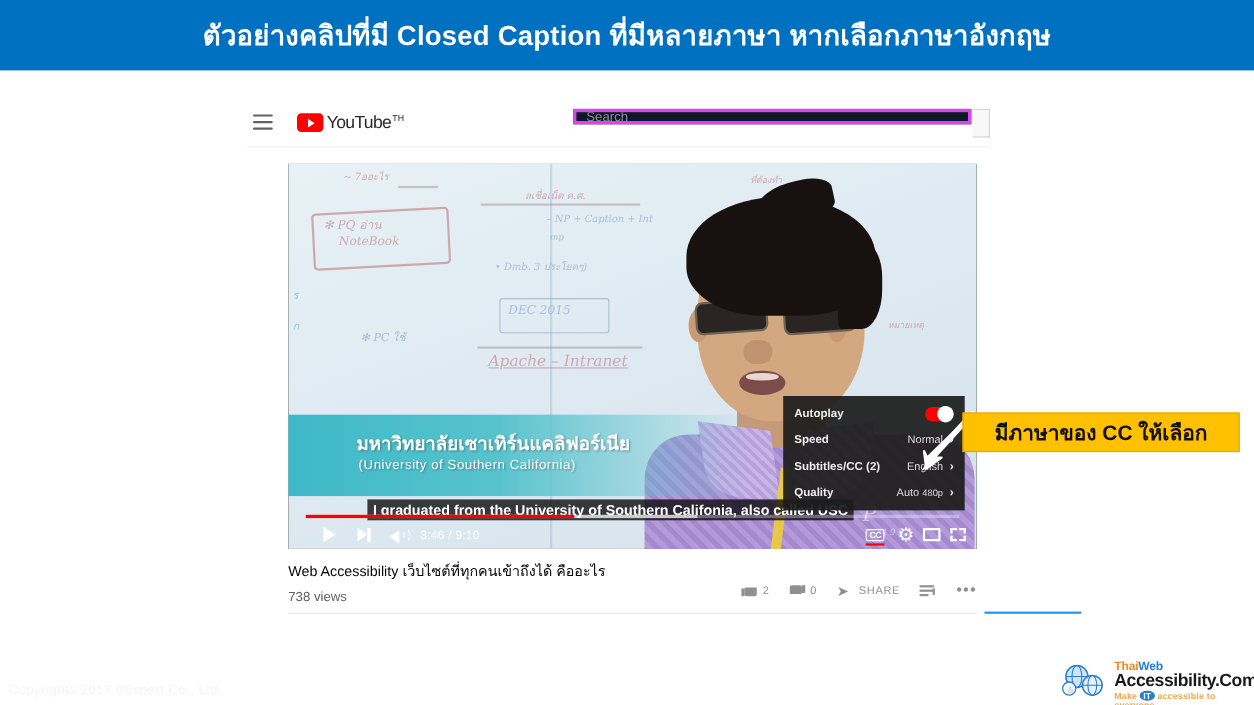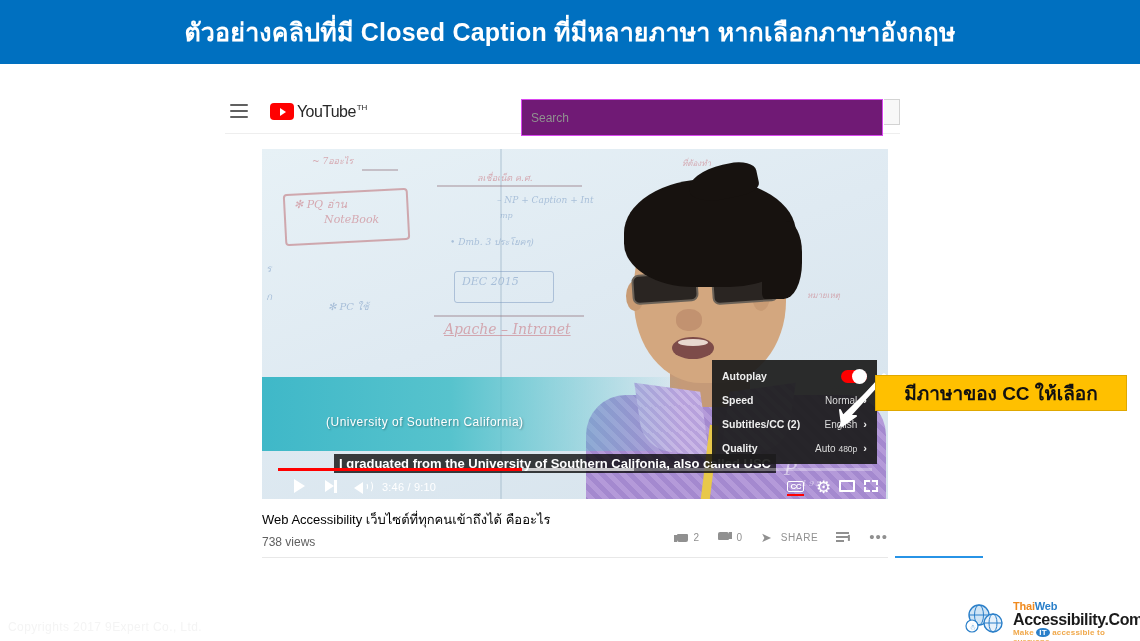--- a/index.html
+++ b/index.html
@@ -45,22 +45,22 @@
   }
   .yt-logo-mark::after {
     content: ""; width: 0; height: 0;
     border-left: 6px solid #ffffff; border-top: 4px solid transparent; border-bottom: 4px solid transparent;
     margin-left: 2px;
   }
   .yt-logo-text { font-size: 16px; font-weight: 400; color: #282828; letter-spacing: -.6px; line-height: 17px; }
   .yt-logo-sup { font-size: 8px; color: #282828; margin-left: 1px; line-height: 9px; }
 
   .yt-search {
-    position: absolute; left: 296px; top: 7px; width: 362px; height: 37px;
-    border: 1px solid #d946ef; background: #701a75;
+    position: absolute; left: 296px; top: 7px; width: 362px; height: 14px;
+    border: 3px solid #d946ef; background: #0f172a;
     font-size: 12px; color: #8d8d8d; padding: 0 9px; line-height: 24px;
     font-family: "Liberation Sans", sans-serif;
   }
   .yt-search::placeholder { color: #909090; }
   .yt-search-btn {
     position: absolute; left: 659px; top: 7px; width: 16px; height: 26px;
     border: 1px solid #d3d3d3; border-left: none; background: #f8f8f8;
   }
 
   
@@ -264,21 +264,21 @@
       </div>
       <input class="yt-search" type="text" placeholder="Search" style="">
       <div class="yt-search-btn"></div>
     </div>
 
     <div class="player">
 
       <div class="wb">
         <div class="wb-box" style="left:22px; top:42px; width:125px; height:52px; transform:rotate(-3deg);"></div>
         <div class="wb-note n-red" style="left:32px; top:46px; font-size:11px;">✻ PQ อ่าน</div>
-        <div class="wb-note n-red" style="left:46px; top:64px; font-size:11px;margin-left:16px;">NoteBook</div>
+        <div class="wb-note n-red" style="left:46px; top:64px; font-size:11px;">NoteBook</div>
         <div class="wb-note n-red" style="left:50px; top:5px; font-size:9px;">~ 7ออะไร</div>
         <div class="wb-line" style="left:100px; top:20px; width:36px;"></div>
         <div class="wb-note n-blue" style="left:4px; top:112px; font-size:10px;">ร</div>
         <div class="wb-note n-blue" style="left:4px; top:140px; font-size:10px;">ก</div>
         <div class="wb-note n-blue" style="left:66px; top:150px; font-size:10px;">✻ PC ใช้</div>
         <div class="wb-note n-red" style="left:215px; top:22px; font-size:9px;">ลเชื่อเน็ต ค.ศ.</div>
         <div class="wb-line" style="left:175px; top:36px; width:145px;"></div>
         <div class="wb-note n-blue" style="left:235px; top:46px; font-size:9px;">– NP + Caption + Int</div>
         <div class="wb-note n-blue" style="left:238px; top:62px; font-size:8px;">mp</div>
         <div class="wb-note n-blue" style="left:188px; top:86px; font-size:9px;">• Dmb.  3 ประโยคๆ)</div>
@@ -306,20 +306,21 @@
           <div class="lens l"></div>
           <div class="bridge"></div>
           <div class="lens r"></div>
         </div>
         <div class="hair"></div>
         <div class="hair-tuft"></div>
         <div class="crest">P<small>1958</small></div>
       </div>
 
       <div class="lower3">
+        <div class="l3-th">มหาวิทยาลัยเซาเทิร์นแคลิฟอร์เนีย</div>
         <div class="l3-en">(University of Southern California)</div>
       </div>
 
       <div class="caption">I graduated from the University of Southern Califonia, also called USC</div>
 
       <div class="progress">
         <div class="buf" id="buf" style="width: 60%;"></div>
         <div class="played" id="played" style="width: 41%;"></div>
       </div>
 

